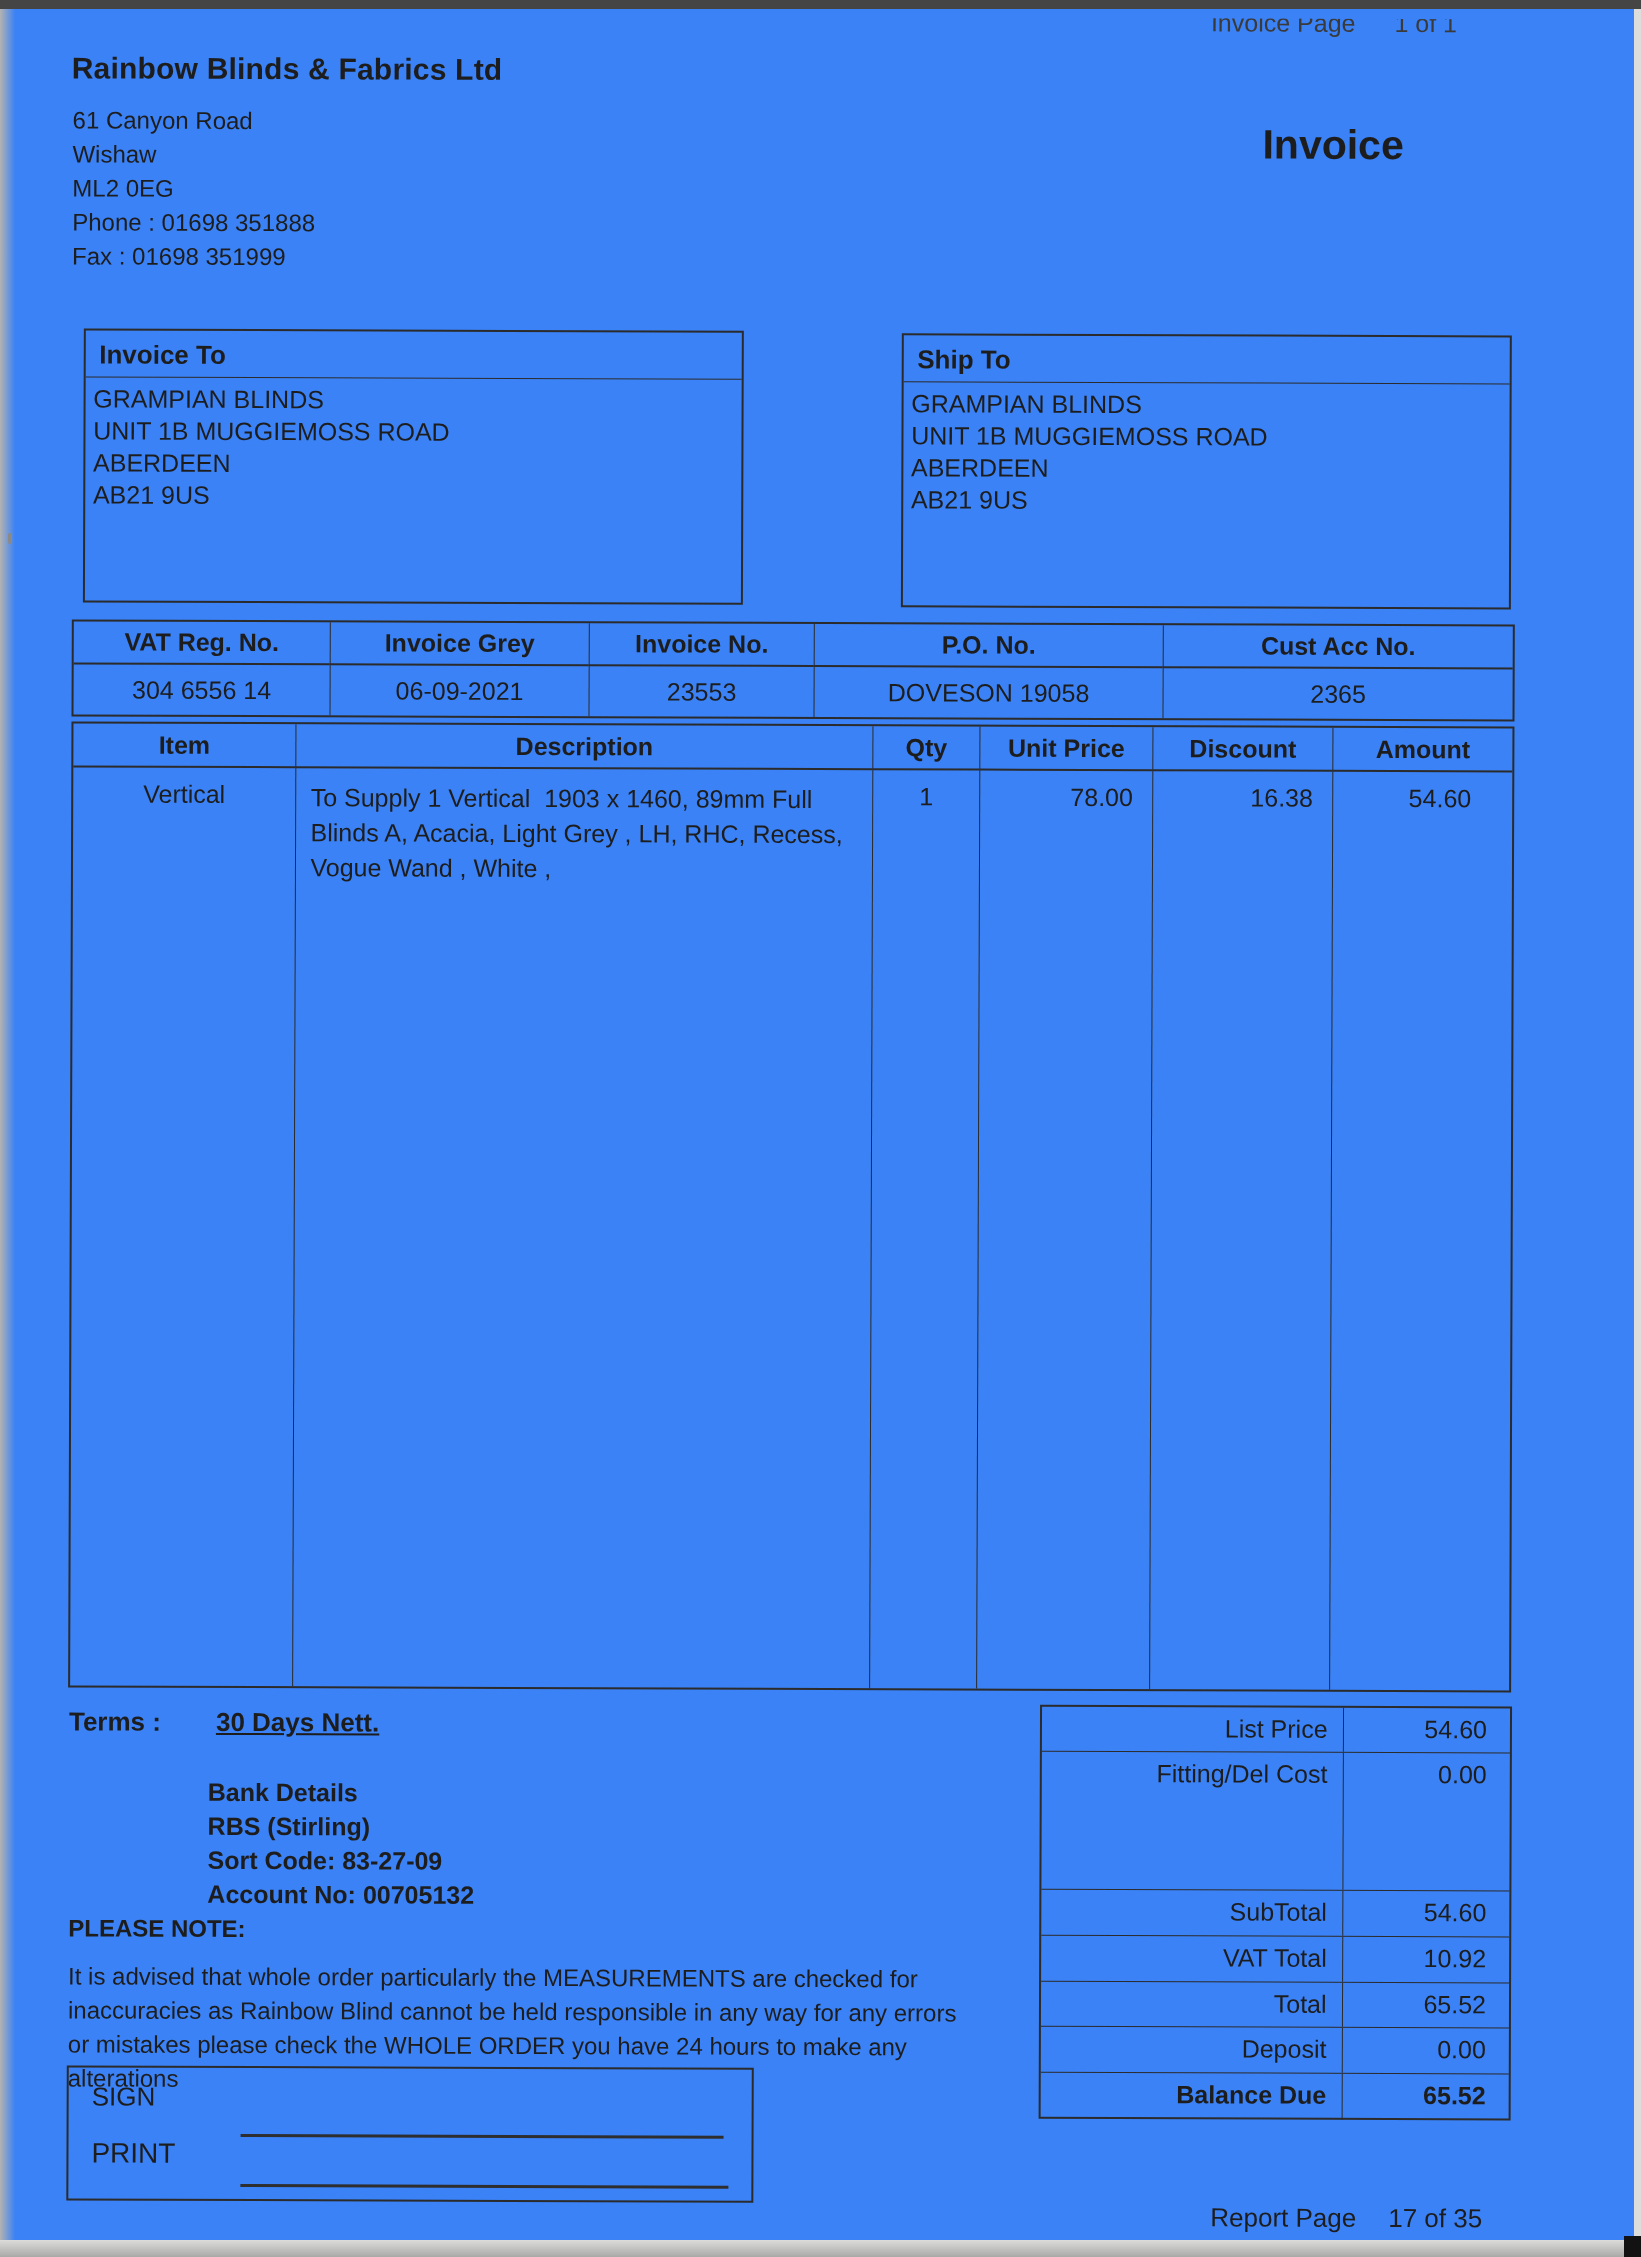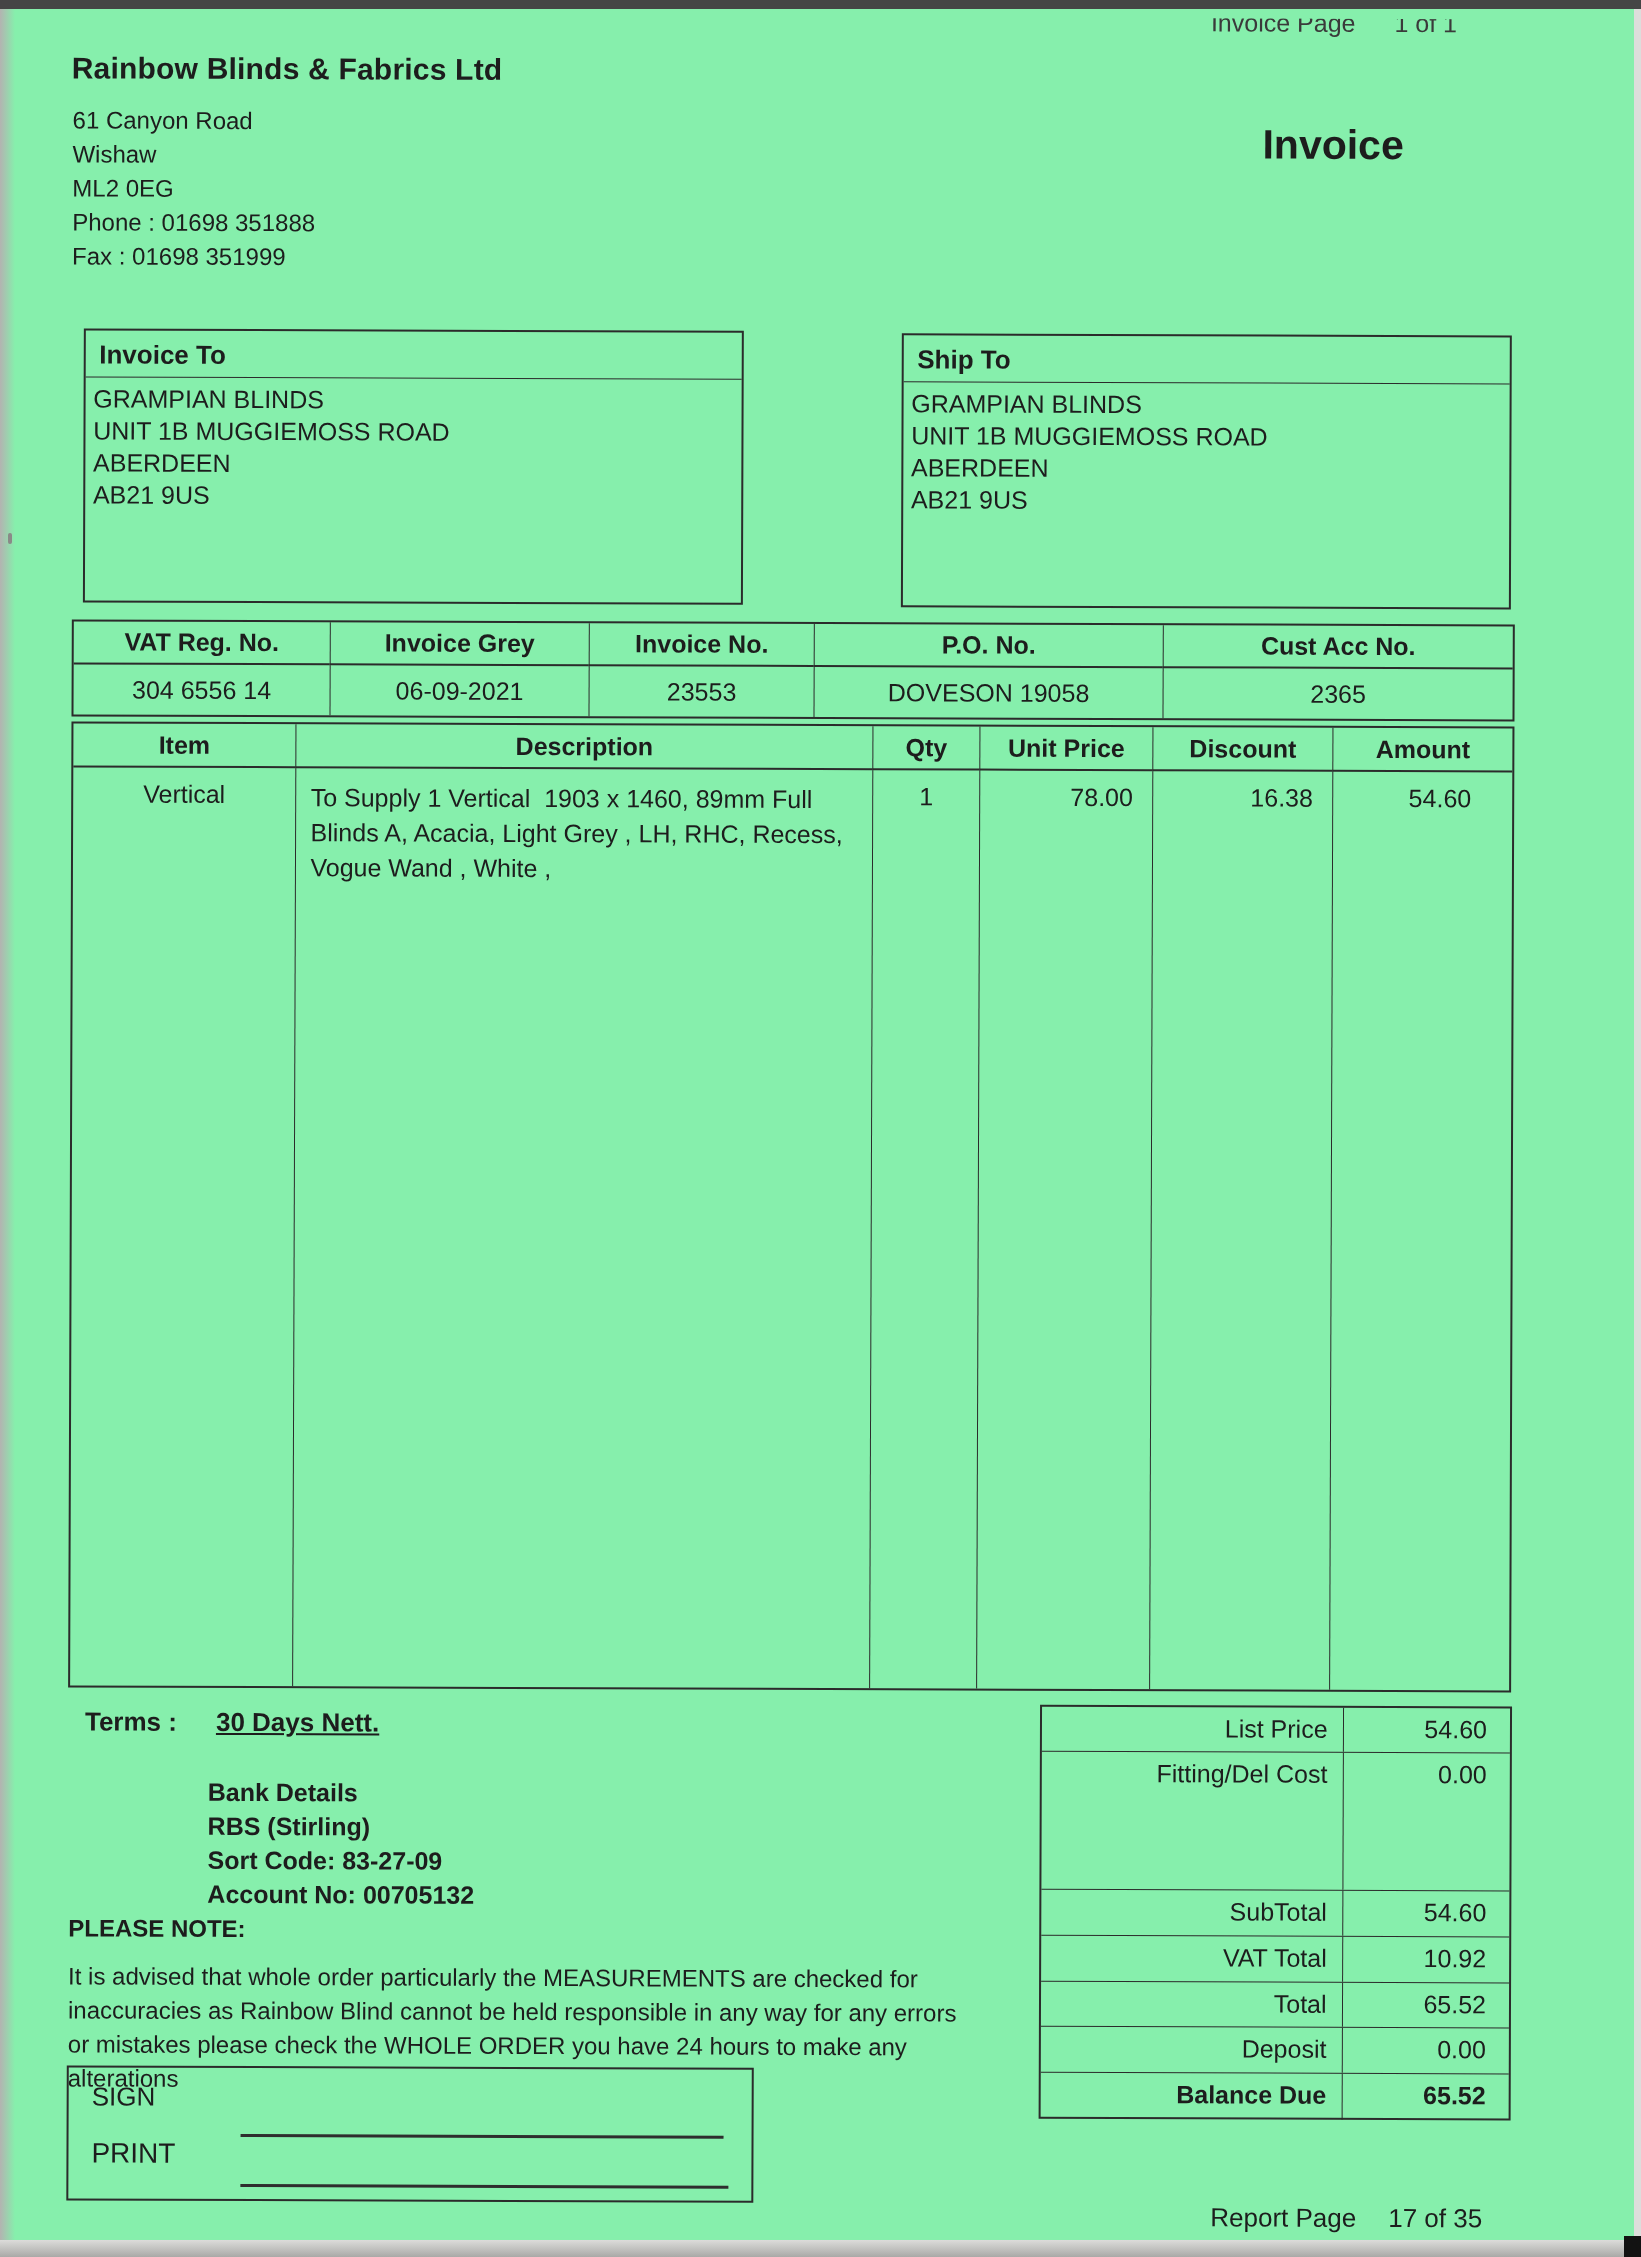--- a/index.html
+++ b/index.html
@@ -1,20 +1,20 @@
 <!DOCTYPE html>
 <html><head>
 <meta charset="utf-8">
 <style>
   * { box-sizing: border-box; margin: 0; padding: 0; }
   html, body { background: #e8e8e6; }
   body { font-family: "Liberation Sans", sans-serif; color: #1d1d1d; }
   .scan {
     position: relative; width: 1641px; height: 2257px;
-    background: #86efac; overflow: hidden; margin: 0 auto;
+    background: #3b82f6; overflow: hidden; margin: 0 auto;
   }
   .tilt { position: absolute; inset: 0; transform: rotate(0.2deg); transform-origin: 821px 0; }
 
   
   .edge-top   { position: absolute; left: 0; top: 0; width: 1641px; height: 8.7px; background: #454545; z-index: 5; }
   .edge-left  { position: absolute; left: 0; top: 0; width: 15.4px; height: 2257px;
                 background: linear-gradient(to right, #b3b3b1, rgba(250,250,248,0)); z-index: 4; }
   .edge-right { position: absolute; right: 0; top: 0; width: 6.8px; height: 2257px; background: #dddddb; z-index: 4; }
   .edge-bottom{ position: absolute; left: 0; top: 2240px; width: 1641px; height: 17.4px;
                 background: linear-gradient(to bottom, #dcdcda, #a9a9a7); z-index: 4; }
@@ -57,21 +57,21 @@
   .item-table .ih { font-weight: bold; display: flex; align-items: center; justify-content: center;
     border-bottom: 2.9px solid #2b2b2b; }
   .item-table .ic { padding-top: 11.6px; }
   .cell-item { text-align: center; }
   .cell-desc { padding: 11.6px 13.5px 0 14.5px; line-height: 35px; white-space: pre-wrap; }
   .cell-qty  { text-align: center; }
   .cell-right  { text-align: right; padding-right: 19.3px; }
   .cell-amount { text-align: right; padding-right: 41px; }
 
   
-  .terms-label { left: 75px;  top: 1709px; font-size: 26px; font-weight: bold; margin-left: 16px; }
+  .terms-label { left: 75px;  top: 1709px; font-size: 26px; font-weight: bold; }
   .terms-value { left: 222px; top: 1709px; font-size: 26px; font-weight: bold; text-decoration: underline; }
   .bank-block  { left: 214px; top: 1777px; font-size: 25px; font-weight: bold; line-height: 34px; }
   .note-title  { left: 75px;  top: 1917px; font-size: 24px; font-weight: bold; }
   .note-body   { left: 75px;  top: 1962px; width: 900px; font-size: 24px; line-height: 34px; }
 
   
   .totals-box { left: 1046px; top: 1704px; width: 472px; height: 414px; border: 2.9px solid #2b2b2b; }
   .trow { display: flex; border-bottom: 1.9px solid #2b2b2b; }
   .trow:last-child { border-bottom: none; }
   .tlabel { width: 302px; text-align: right; padding: 6.8px 15.4px 0 0; font-size: 25px;

